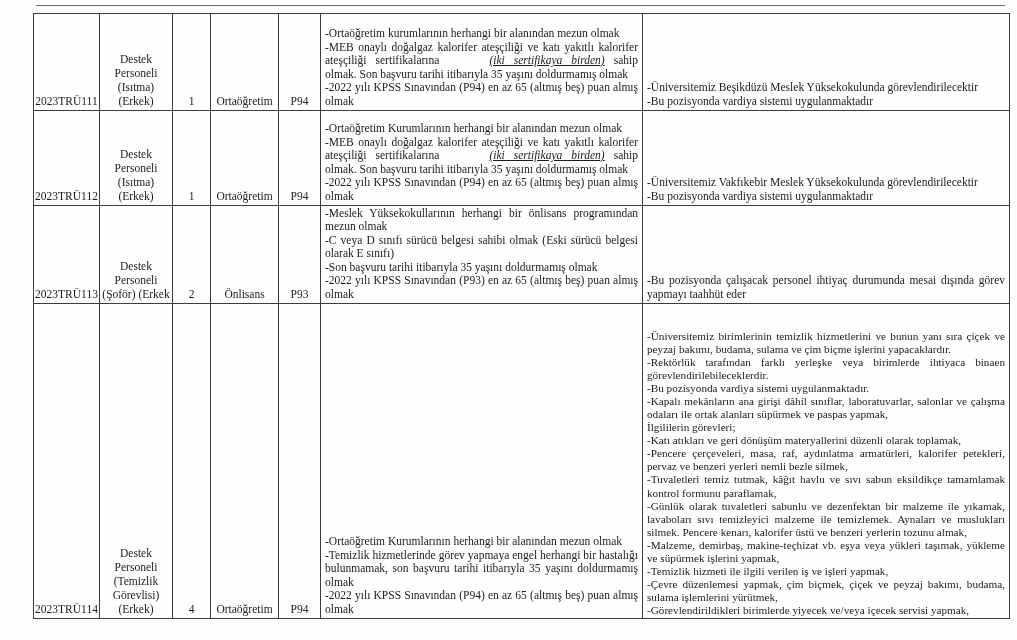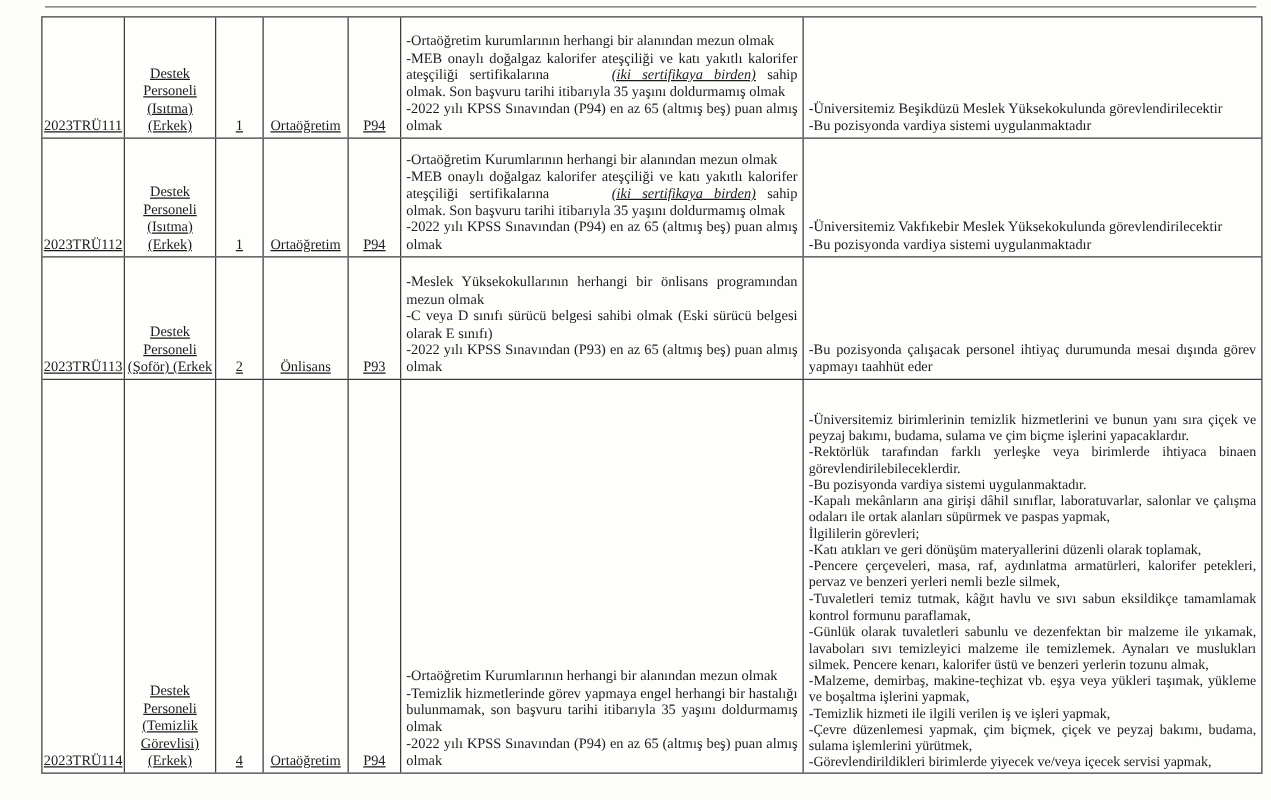--- a/index.html
+++ b/index.html
@@ -21,21 +21,21 @@
   .row:last-child{border-bottom:none;}
   .row.r1{height:96px;}
   .row.r2{height:94px;}
   .row.r3{height:97px;}
   .row.r4{height:314px;}
   .cell{
     box-sizing:border-box;border-right:1px solid #3c3c3c;overflow:hidden;
     display:flex;flex-direction:column;justify-content:flex-end;
   }
   .cell:last-child{border-right:none;}
-  .cell.center{align-items:center;text-align:center;line-height:14px;padding:2px;text-decoration:underline;}
+  .cell.center{align-items:center;text-align:center;line-height:14px;padding:2px;}
   .cell.textblock{align-items:stretch;text-align:left;padding:2px 4px;}
   .para{text-align:justify;}
   .it{font-style:italic;}
   .un{text-decoration:underline;margin-left:41px;}
   .r4 .notes-cell{font-size:11.2px;line-height:13.05px;padding:1px 4px;}
 </style>
 </head>
 <body>
 
 <div class="page">
@@ -105,20 +105,21 @@
         </div>
     <div class="cell center">
           <span>Önlisans</span>
         </div>
     <div class="cell center">
           <span>P93</span>
         </div>
     <div class="cell textblock requirements-cell">
           <div class="para"><span>-Meslek Yüksekokullarının herhangi bir önlisans programından mezun olmak</span></div>
           <div class="para"><span>-C veya D sınıfı sürücü belgesi sahibi olmak (Eski sürücü belgesi olarak E sınıfı)</span></div>
+          <div class="para"><span>-Son başvuru tarihi itibarıyla 35 yaşını doldurmamış olmak</span></div>
           <div class="para"><span>-2022 yılı KPSS Sınavından (P93) en az 65 (altmış beş) puan almış olmak</span></div>
         </div>
     <div class="cell textblock notes-cell">
           <div class="para"><span>-Bu pozisyonda çalışacak personel ihtiyaç durumunda mesai dışında görev yapmayı taahhüt eder</span></div>
         </div>
   </div>
       <div class="row r4">
     <div class="cell center">
           <span>2023TRÜ114</span>
         </div>
@@ -142,20 +143,20 @@
     <div class="cell textblock notes-cell">
           <div class="para"><span>-Üniversitemiz birimlerinin temizlik hizmetlerini ve bunun yanı sıra çiçek ve peyzaj bakımı, budama, sulama ve çim biçme işlerini yapacaklardır.</span></div>
           <div class="para"><span>-Rektörlük tarafından farklı yerleşke veya birimlerde ihtiyaca binaen görevlendirilebileceklerdir.</span></div>
           <div class="para"><span>-Bu pozisyonda vardiya sistemi uygulanmaktadır.</span></div>
           <div class="para"><span>-Kapalı mekânların ana girişi dâhil sınıflar, laboratuvarlar, salonlar ve çalışma odaları ile ortak alanları süpürmek ve paspas yapmak,</span></div>
           <div class="para"><span>İlgililerin görevleri;</span></div>
           <div class="para"><span>-Katı atıkları ve geri dönüşüm materyallerini düzenli olarak toplamak,</span></div>
           <div class="para"><span>-Pencere çerçeveleri, masa, raf, aydınlatma armatürleri, kalorifer petekleri, pervaz ve benzeri yerleri nemli bezle silmek,</span></div>
           <div class="para"><span>-Tuvaletleri temiz tutmak, kâğıt havlu ve sıvı sabun eksildikçe tamamlamak kontrol formunu paraflamak,</span></div>
           <div class="para"><span>-Günlük olarak tuvaletleri sabunlu ve dezenfektan bir malzeme ile yıkamak, lavaboları sıvı temizleyici malzeme ile temizlemek. Aynaları ve muslukları silmek. Pencere kenarı, kalorifer üstü ve benzeri yerlerin tozunu almak,</span></div>
-          <div class="para"><span>-Malzeme, demirbaş, makine-teçhizat vb. eşya veya yükleri taşımak, yükleme ve boşaltma işlerini yapmak,</span></div>
+          <div class="para"><span>-Malzeme, demirbaş, makine-teçhizat vb. eşya veya yükleri taşımak, yükleme ve süpürmek işlerini yapmak,</span></div>
           <div class="para"><span>-Temizlik hizmeti ile ilgili verilen iş ve işleri yapmak,</span></div>
           <div class="para"><span>-Çevre düzenlemesi yapmak, çim biçmek, çiçek ve peyzaj bakımı, budama, sulama işlemlerini yürütmek,</span></div>
           <div class="para"><span>-Görevlendirildikleri birimlerde yiyecek ve/veya içecek servisi yapmak,</span></div>
         </div>
   </div>
     </div>
 </div>
 
 </body></html>

